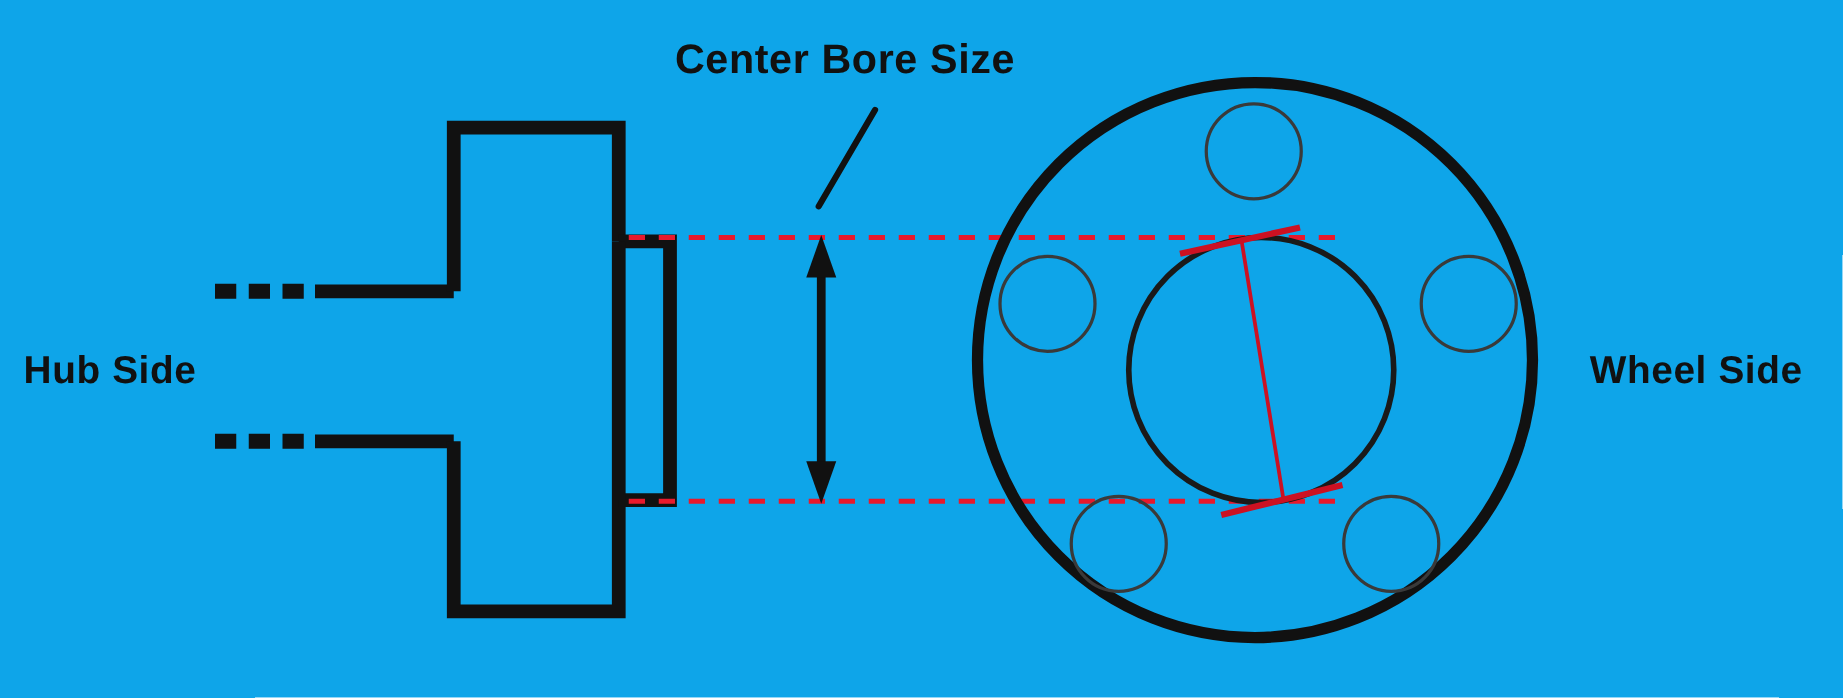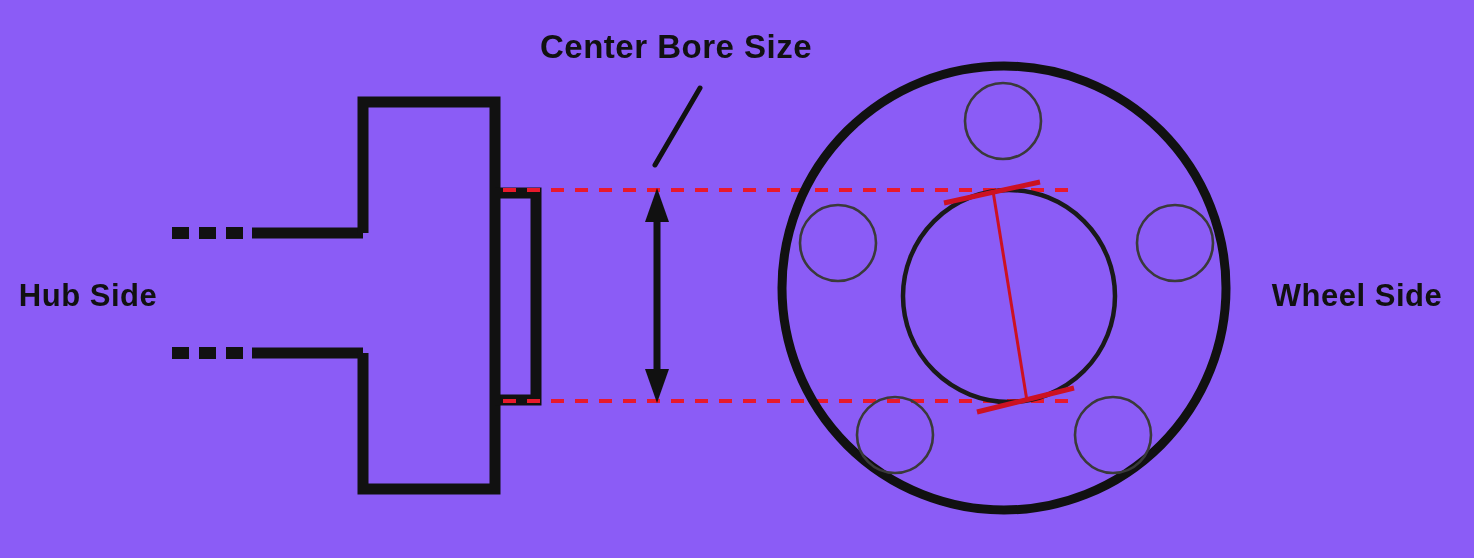--- a/index.html
+++ b/index.html
@@ -8,21 +8,21 @@
     padding: 0;
     background: #ffffff;
   }
   body {
     font-family: "Liberation Sans", sans-serif;
   }
   #diagram-root {
     position: relative;
     width: 1474px;
     height: 558px;
-    background: #8b5cf6;
+    background: #0ea5e9;
     overflow: hidden;
   }
   #diagram-svg {
     position: absolute;
     top: 0;
     left: 0;
     width: 1474px;
     height: 558px;
     display: block;
   }

